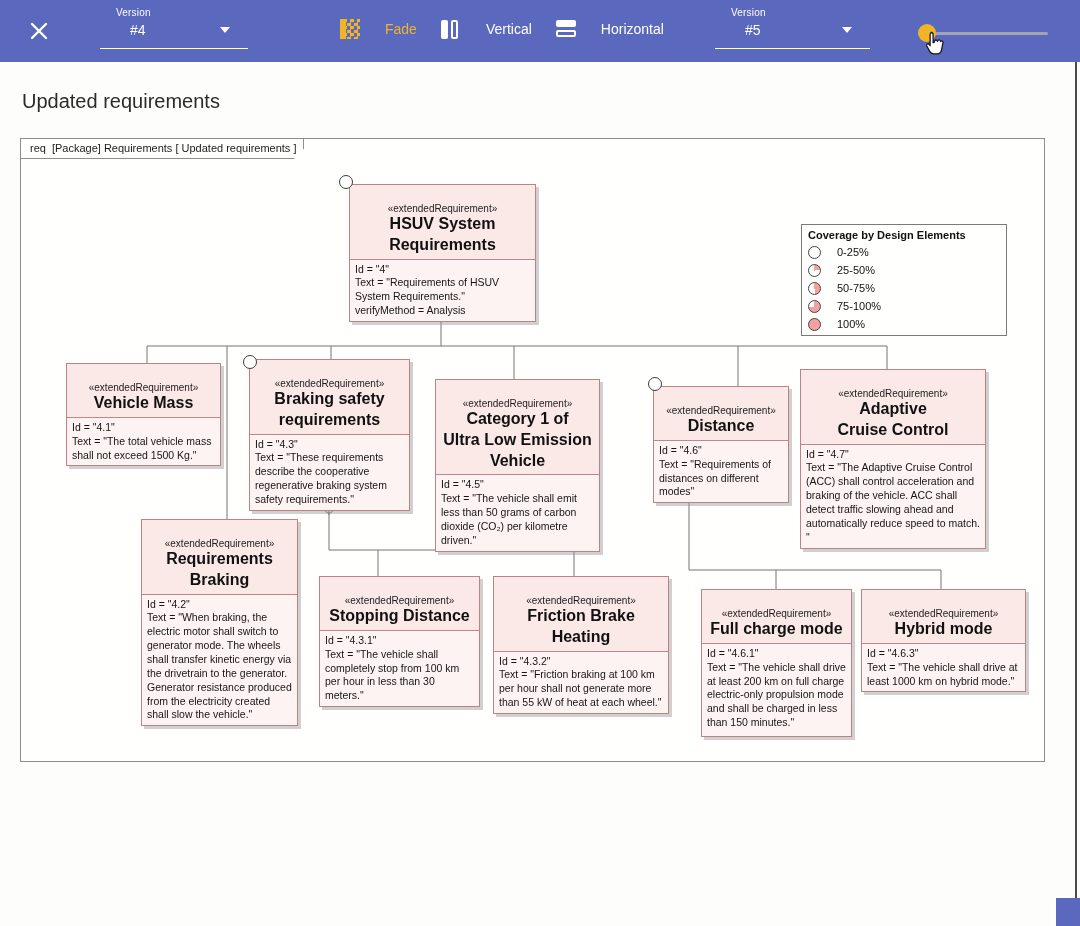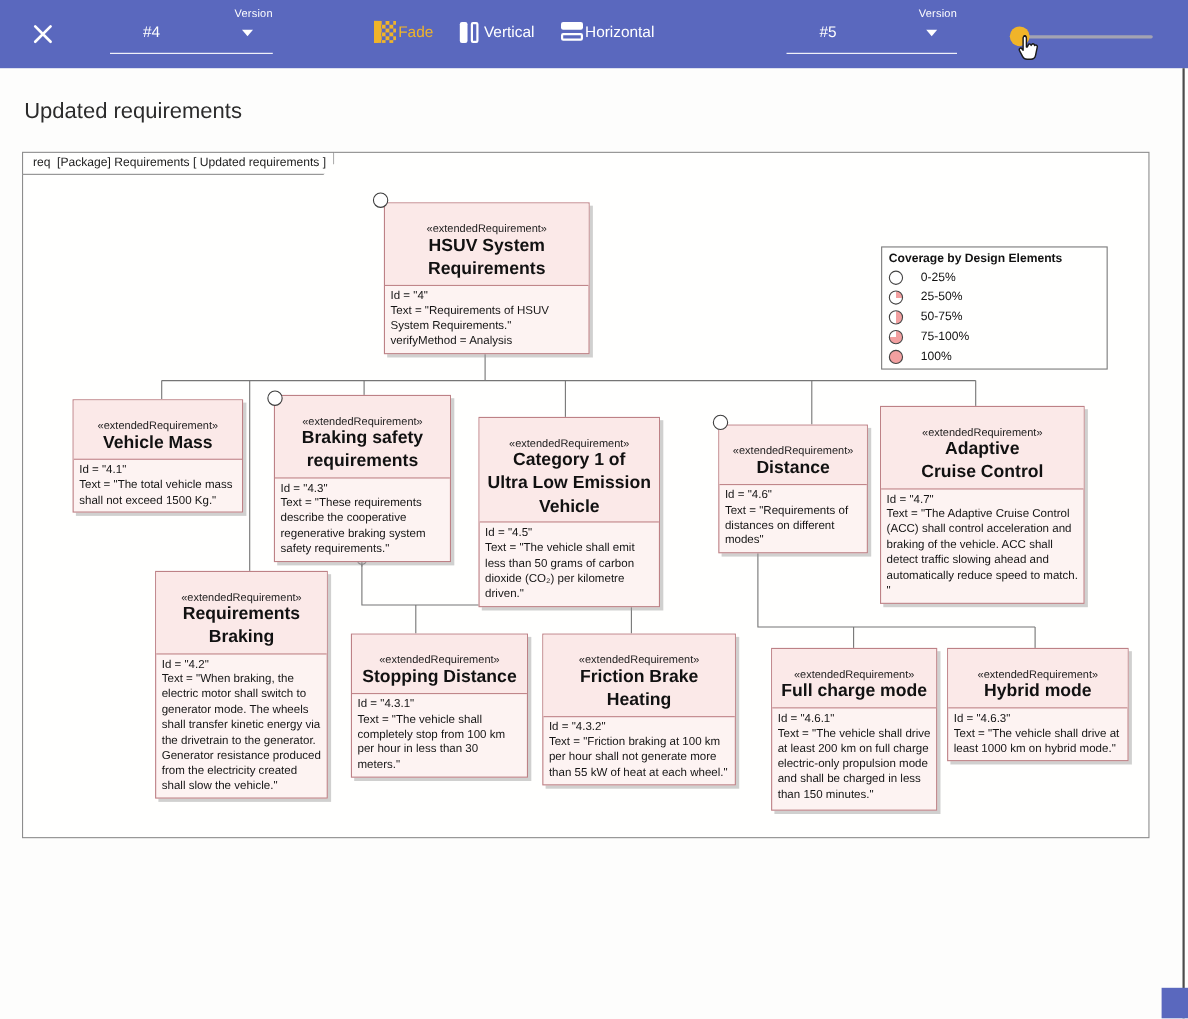--- a/index.html
+++ b/index.html
@@ -5,26 +5,26 @@
   * { margin:0; padding:0; box-sizing:border-box; }
   html,body { width:1080px; height:926px; background:#fdfdfc; font-family:"Liberation Sans","DejaVu Sans",sans-serif; overflow:hidden; }
   .app { position:relative; width:1080px; height:926px; }
 
   
   .toolbar { position:absolute; top:0; left:0; width:1080px; height:62px; background:#5a68be; z-index:10; }
   .close-btn { position:absolute; left:28px; top:21px; width:22px; height:22px; background:none; border:none; cursor:pointer; }
   .vgroup { position:absolute; top:7px; height:42px; border-bottom:1.5px solid #fff; }
   .vgroup.g1 { left:100px; width:148px; }
   .vgroup.g2 { left:715px; width:155px; }
-  .vgroup .vlabel { display:block; font-size:10px; color:#ffffff; padding-left:16px; letter-spacing:.2px;text-align:right; }
+  .vgroup .vlabel { display:block; font-size:10px; color:#ffffff; padding-left:16px; letter-spacing:.2px; }
   .vgroup .vvalue-row { position:relative; margin-top:3px; }
   .vgroup .vvalue { font-size:14px; color:#fff; padding-left:30px; }
   .vgroup .caret { position:absolute; right:18px; top:6px; width:0; height:0; border-left:5px solid transparent; border-right:5px solid transparent; border-top:6px solid #fff; }
   .tbtns { position:absolute; left:340px; top:19px; display:flex; gap:24px; align-items:center; }
-  .tbtn { display:flex; align-items:center; gap:2px; background:none; border:none; cursor:pointer; font-size:14px; }
+  .tbtn { display:flex; align-items:center; gap:25px; background:none; border:none; cursor:pointer; font-size:14px; }
   .tbtn .lbl { color:#fff; }
   .tbtn.fade .lbl { color:#f0b429; }
   .fade-icon { width:20px; height:20px; background: linear-gradient(90deg,#f0b429 0 32%, rgba(0,0,0,0) 32%), repeating-conic-gradient(#f0b429 0% 25%, rgba(0,0,0,0) 0% 50%); background-size:100% 100%, 7px 7px; }
   .vert-icon { width:20px; height:19px; display:flex; gap:3px; }
   .vert-icon .a { width:7px; height:19px; background:#fff; border-radius:2px; }
   .vert-icon .b { width:7px; height:19px; border:2px solid #fff; border-radius:2px; }
   .horz-icon { width:20px; height:19px; display:flex; flex-direction:column; gap:3px; }
   .horz-icon .a { width:20px; height:7px; background:#fff; border-radius:2px; }
   .horz-icon .b { width:20px; height:7px; border:2px solid #fff; border-radius:2px; }
   .slider { position:absolute; left:918px; top:24px; width:130px; height:18px; cursor:pointer; }

